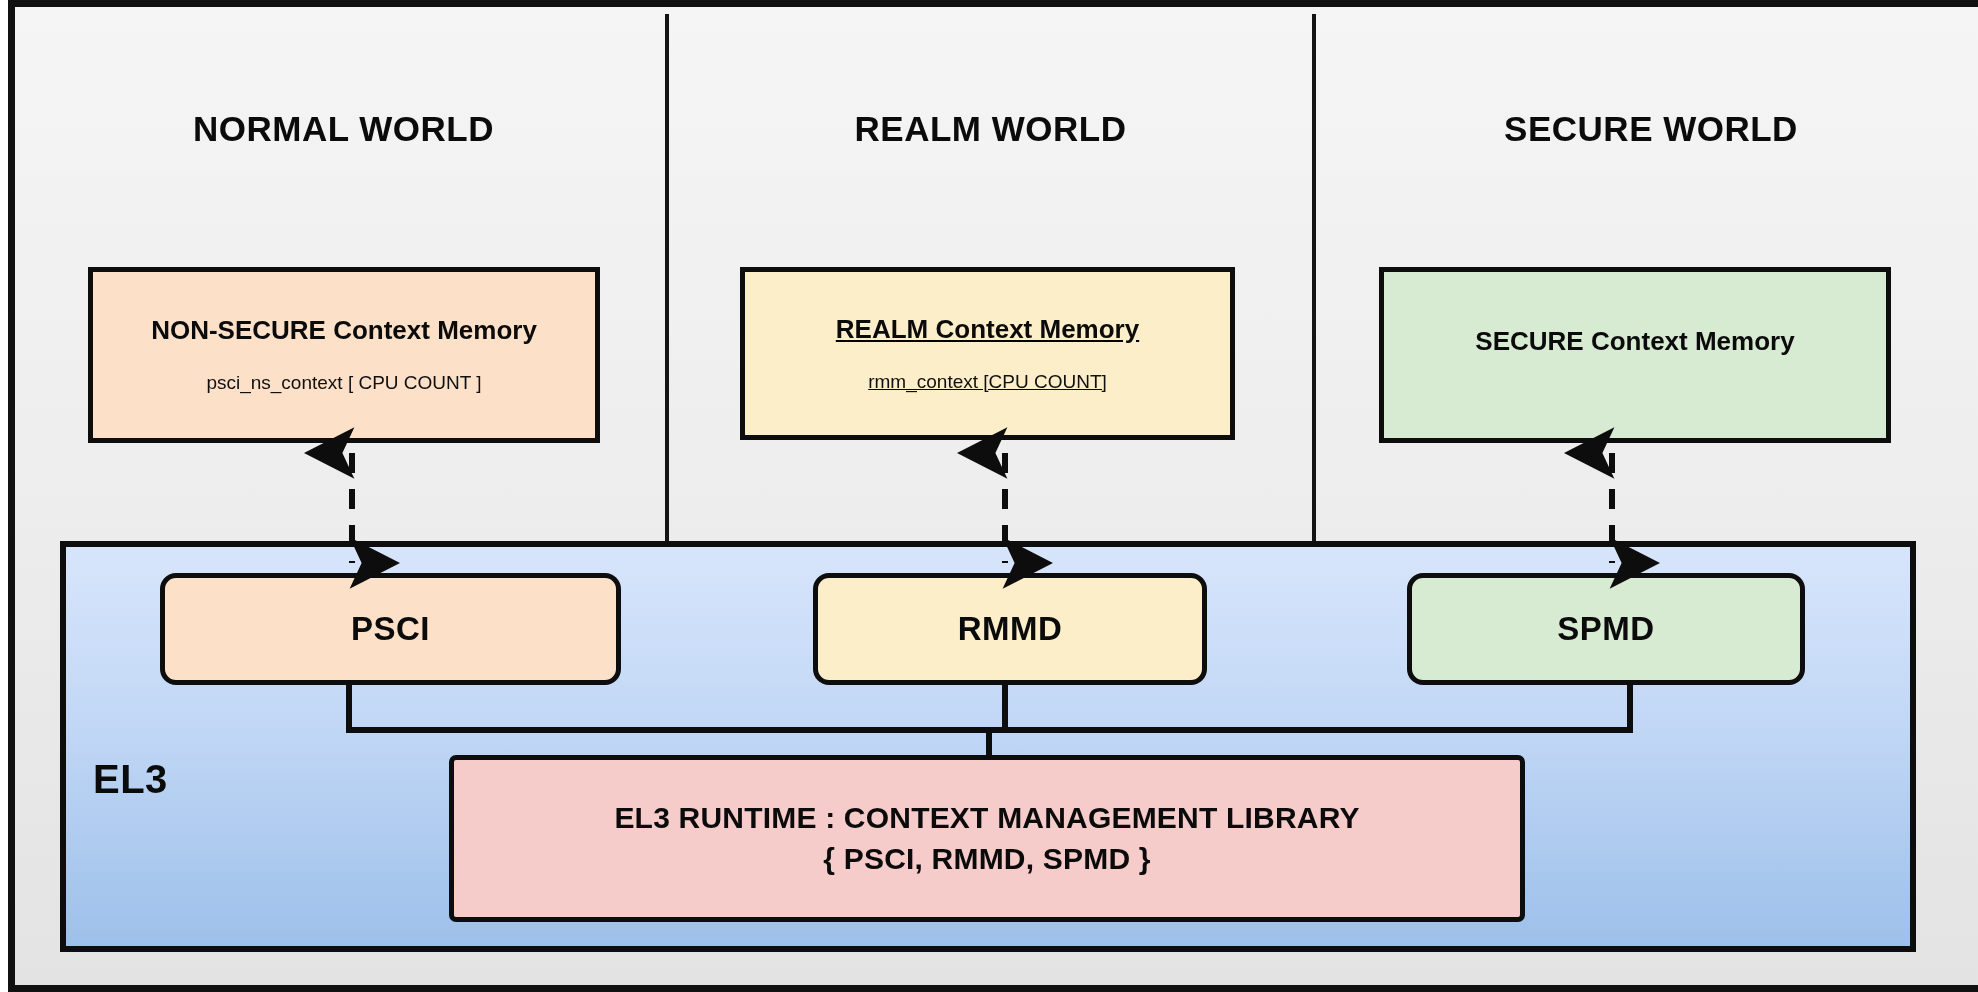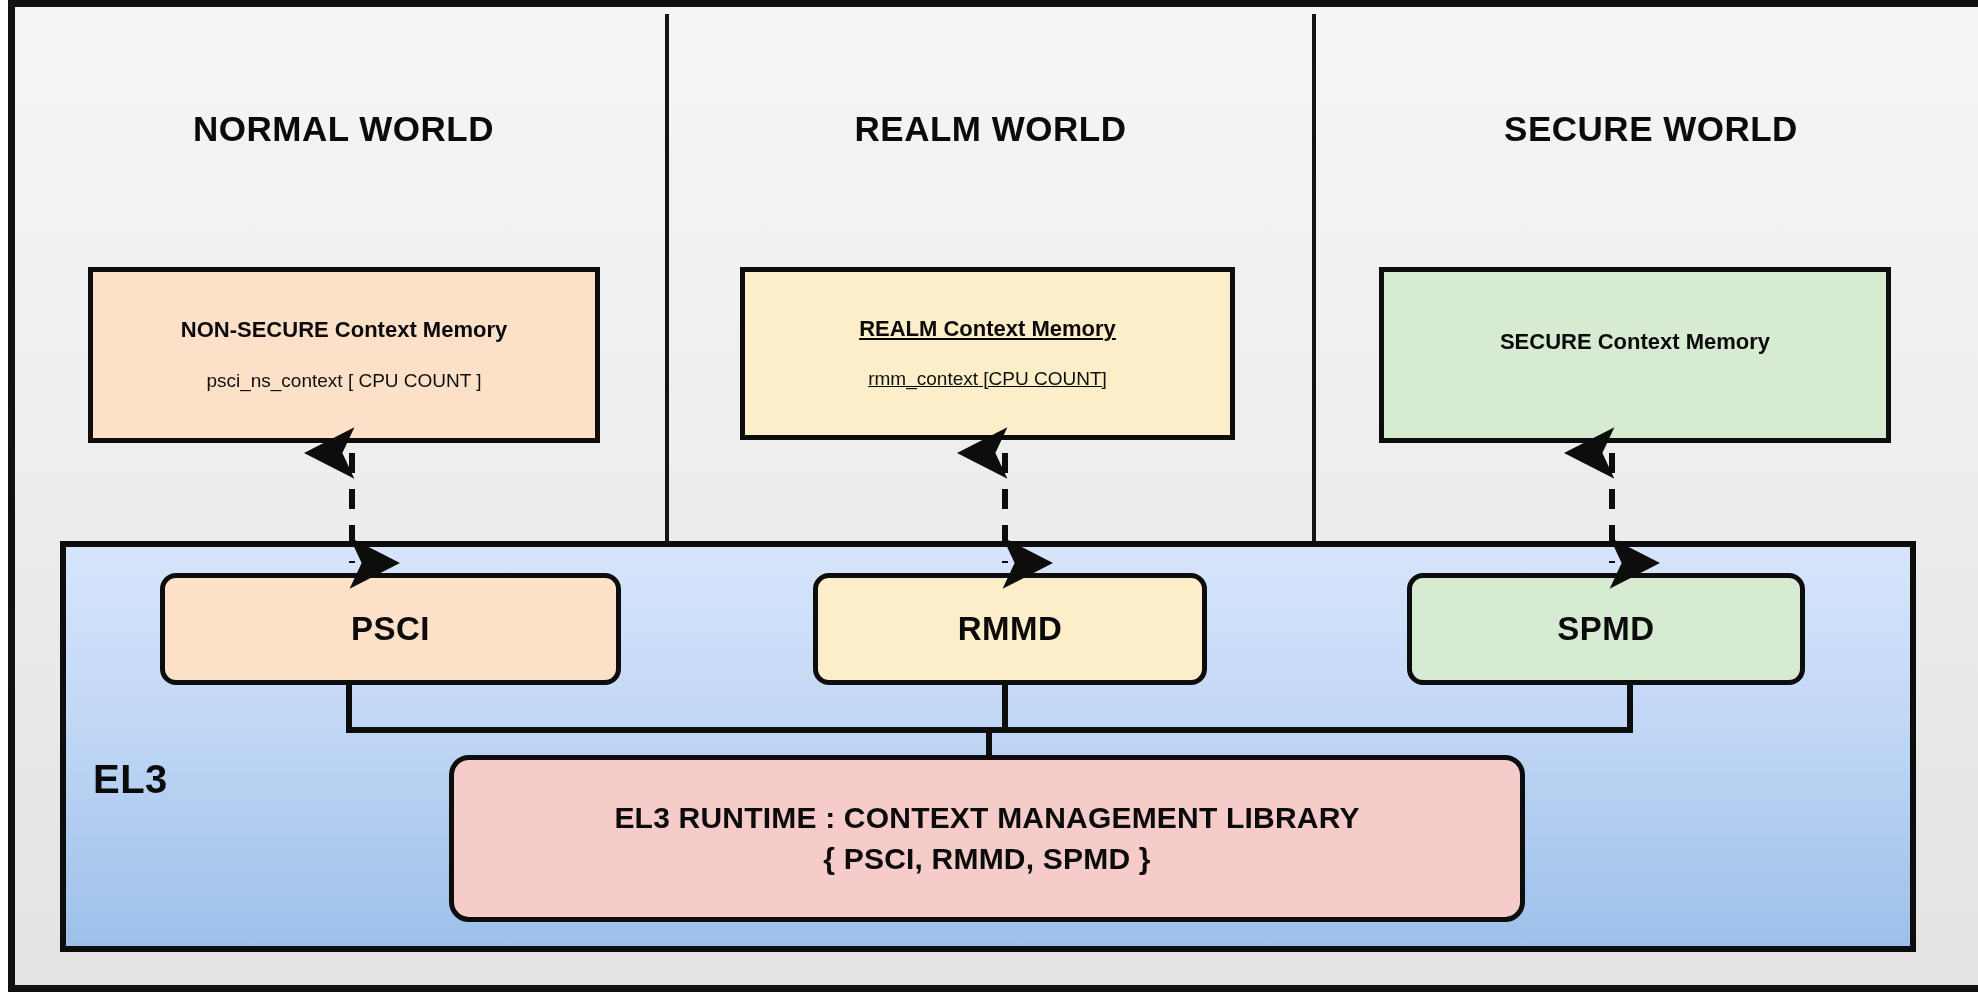--- a/index.html
+++ b/index.html
@@ -49,21 +49,21 @@
     position: absolute;
     box-sizing: border-box;
     border: 5px solid #0d0d0d;
     display: flex;
     flex-direction: column;
     align-items: center;
     justify-content: center;
     padding: 10px 14px;
   }
   .ctx-title {
-    font-size: 22px;
+    font-size: 26px;
     font-weight: bold;
     color: #0b0b0b;
     text-align: center;
     line-height: 1.2;
     margin-bottom: 26px;
   }
   .ctx-sub {
     font-size: 19px;
     font-weight: normal;
     color: #101010;
@@ -109,21 +109,21 @@
 
   
   #runtime-box {
     position: absolute;
     left: 434px;
     top: 748px;
     width: 1076px;
     height: 167px;
     box-sizing: border-box;
     border: 5px solid #0d0d0d;
-    border-radius: 20px;
+    border-radius: 7px;
     background: #f6cccb;
     display: flex;
     flex-direction: column;
     align-items: center;
     justify-content: center;
   }
   #runtime-box .line {
     font-size: 30px;
     font-weight: bold;
     color: #0b0b0b;

